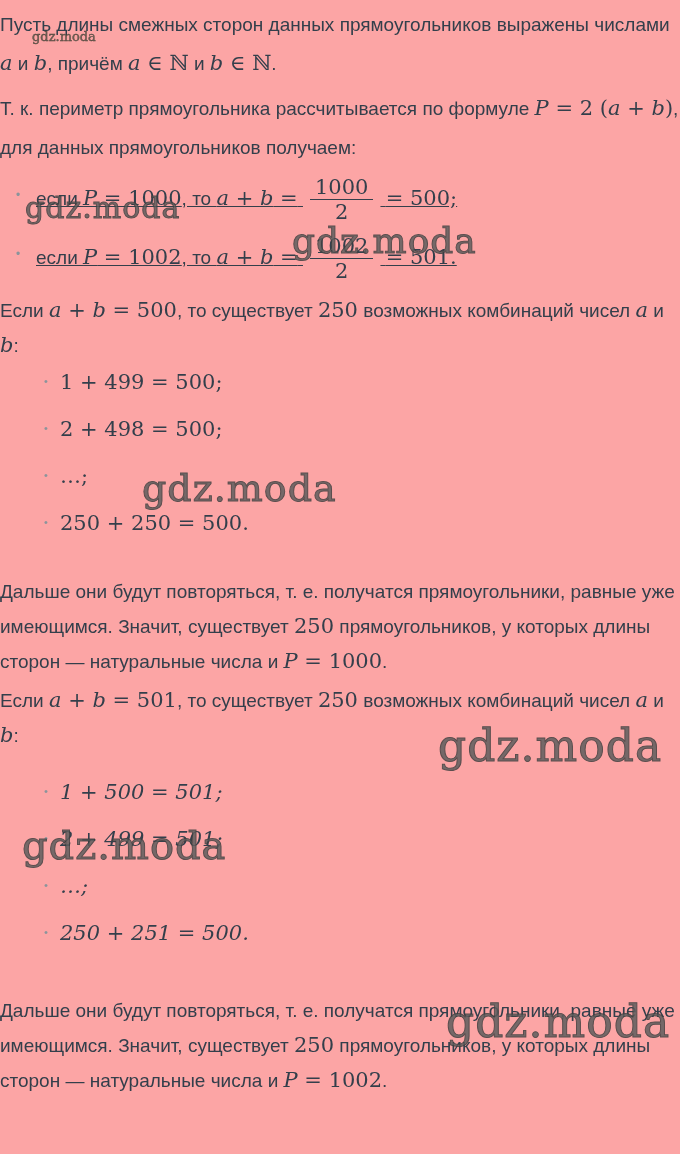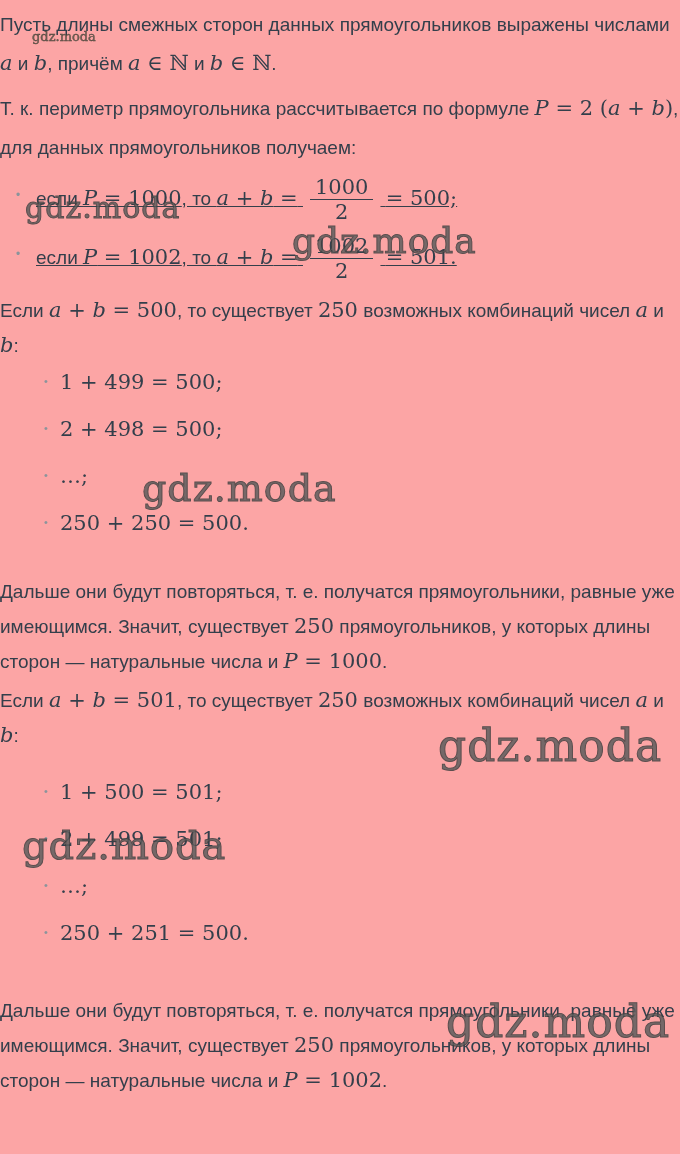--- a/index.html
+++ b/index.html
@@ -38,21 +38,21 @@
   .frac .den { border-top: 1.6px solid #333f4b; }
 
   
   .num-list { margin: 0 0 40px 0; padding-left: 32px; }
   .nitem { position: relative; padding-left: 28px; margin-bottom: 24px; line-height: 22px; }
   .nitem::before {
     content: "•";
     position: absolute; left: 12px; top: 5px;
     font-size: 11px; color: #8b949b; line-height: 11px;
   }
-  .num-list-2 { margin-bottom: 49px; }
+  .num-list-2 { margin-bottom: 49px; font-style: italic; }
 
   .p3 { margin-bottom: 8px; }
   .p4 { margin-bottom: 4px; }
   .p5 { margin-bottom: 28px; }
   .p6 { margin-bottom: 6px; }
   .p7 { margin-bottom: 6px; }
 
   
   .wm {
     position: absolute;

